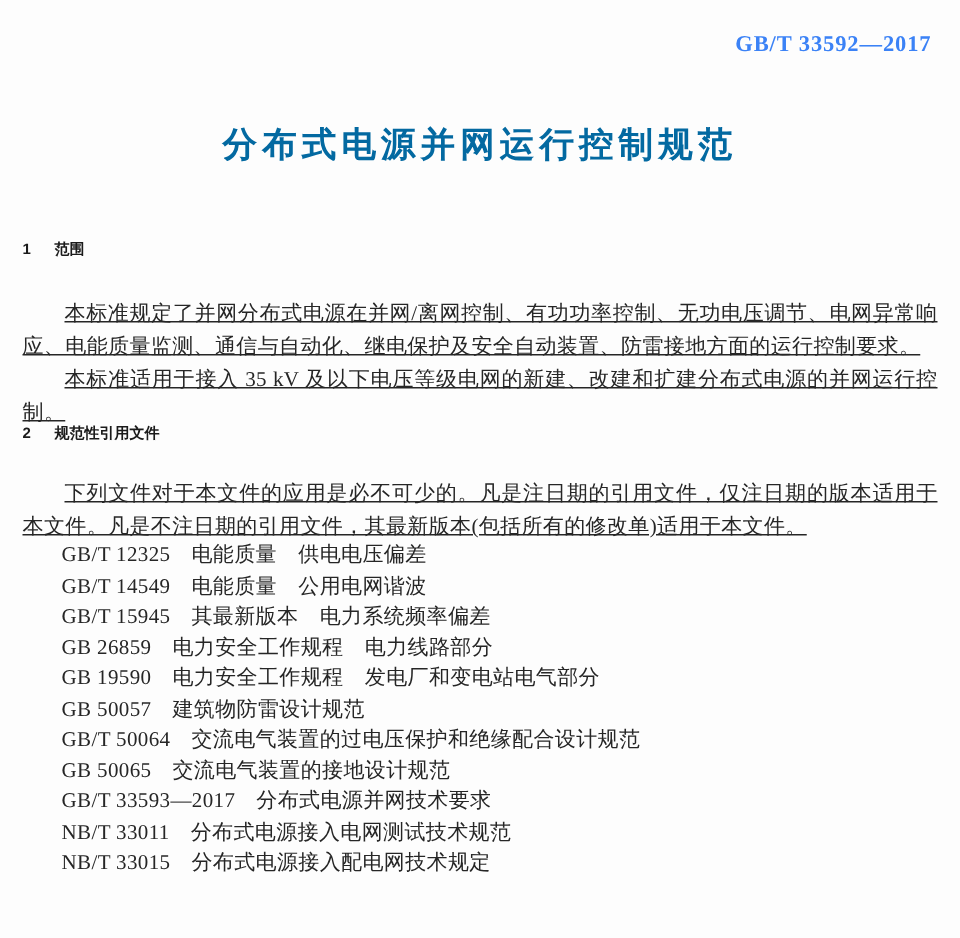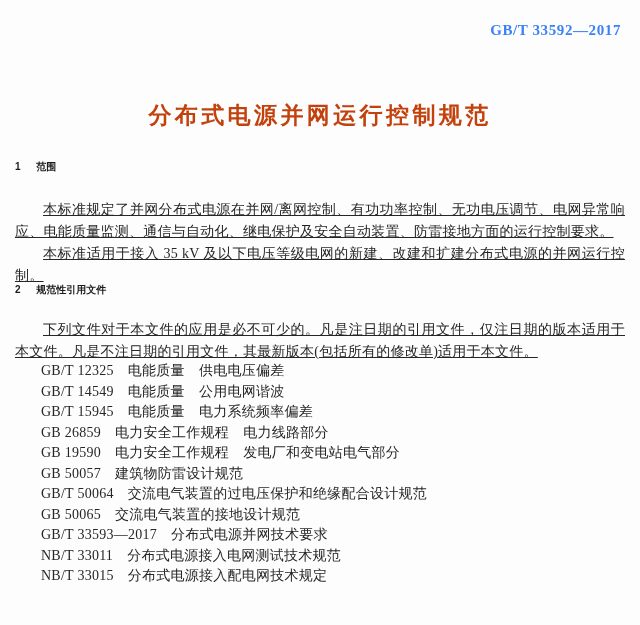--- a/index.html
+++ b/index.html
@@ -19,29 +19,29 @@
     position: absolute;
     top: 22px; right: 19px;
     font-family: "Liberation Serif", "DejaVu Serif", serif;
     font-weight: bold;
     font-size: 15px;
     letter-spacing: 0.6px;
     color: #3b82f6;
   }
   .doc-title {
     position: absolute;
-    top: 100px; left: 0;
+    top: 81px; left: 0;
     width: 100%;
     margin: 0;
     text-align: center;
     font-family: "Liberation Sans", "DejaVu Sans", sans-serif;
     font-weight: bold;
     font-size: 23px;
     letter-spacing: 3.4px;
-    color: #c2410c;
+    color: #0369a1;
   }
   .section-heading {
     position: absolute;
     left: 15px;
     font-family: "Liberation Sans", "DejaVu Sans", sans-serif;
     font-weight: bold;
     font-size: 10px;
     line-height: 17px;
     color: #1b1b1b;
     white-space: nowrap;
@@ -102,21 +102,21 @@
   </div>
 
   <div class="ref-list">
     <div class="ref-row">
       <span class="ref-code">GB/T 12325</span><span class="ref-title">电能质量　供电电压偏差</span>
     </div>
     <div class="ref-row">
       <span class="ref-code">GB/T 14549</span><span class="ref-title">电能质量　公用电网谐波</span>
     </div>
     <div class="ref-row">
-      <span class="ref-code">GB/T 15945</span><span class="ref-title">电能质量　电力系统频率偏差</span>
+      <span class="ref-code">GB/T 15945</span><span class="ref-title">其最新版本　电力系统频率偏差</span>
     </div>
     <div class="ref-row">
       <span class="ref-code">GB 26859</span><span class="ref-title">电力安全工作规程　电力线路部分</span>
     </div>
     <div class="ref-row">
       <span class="ref-code">GB 19590</span><span class="ref-title">电力安全工作规程　发电厂和变电站电气部分</span>
     </div>
     <div class="ref-row">
       <span class="ref-code">GB 50057</span><span class="ref-title">建筑物防雷设计规范</span>
     </div>

